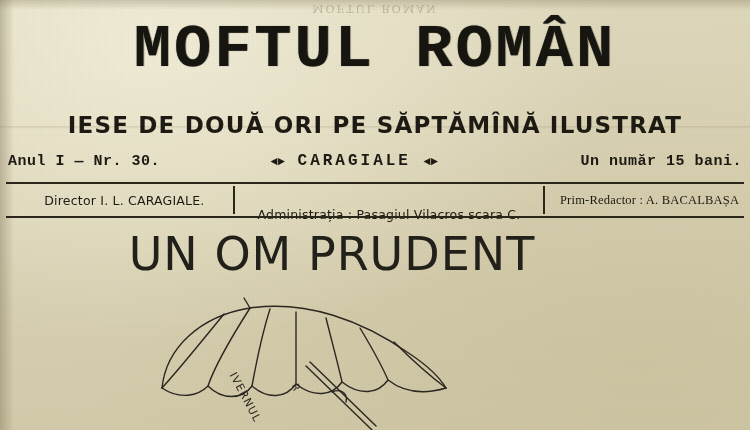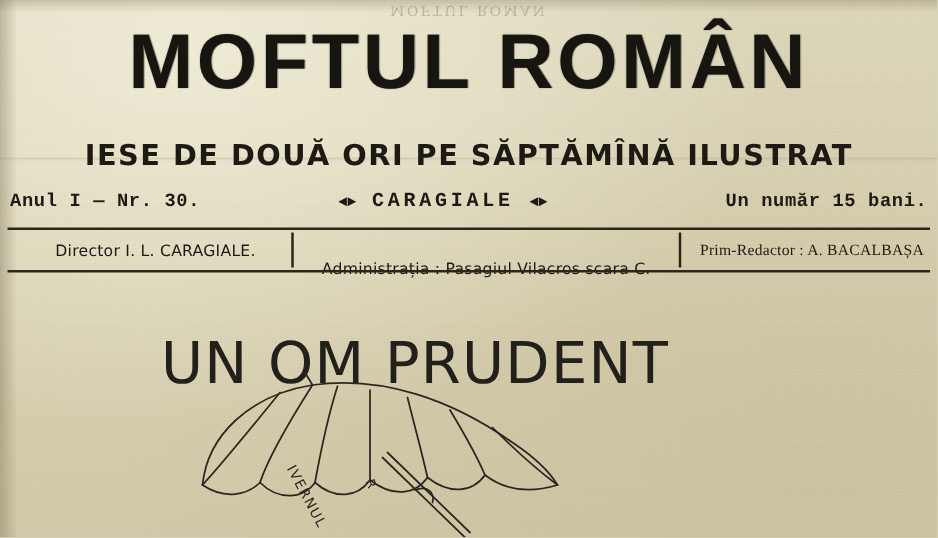--- a/index.html
+++ b/index.html
@@ -60,21 +60,21 @@
     color: rgba(90,80,55,0.30);
     transform: scaleY(-1);
   }
 
   .masthead {
     position: absolute;
     top: 18px;
     left: 0;
     width: 750px;
     text-align: center;
-    font-family: Liberation Sans, sans-serif;
+    font-family: Liberation Mono, monospace;
     font-weight: bold;
     font-size: 62px;
     line-height: 64px;
     letter-spacing: 3px;
     color: #17150f;
     text-shadow: 0 0 1px rgba(23,21,15,0.6), 1px 0 0 rgba(23,21,15,0.25);
   }
 
   .subtitle {
     position: absolute;
@@ -155,21 +155,20 @@
     position: absolute;
     top: 228px;
     left: 0;
     width: 664px;
     text-align: center;
     font-family: "DejaVu Sans", sans-serif;
     font-size: 46px;
     line-height: 52px;
     letter-spacing: 1px;
     color: #22201a;
-    margin-top: 36px;
   }
 
   .illustration {
     position: absolute;
     top: 296px;
     left: 110px;
     width: 420px;
     height: 134px;
   }
   .illustration svg { display: block; }

